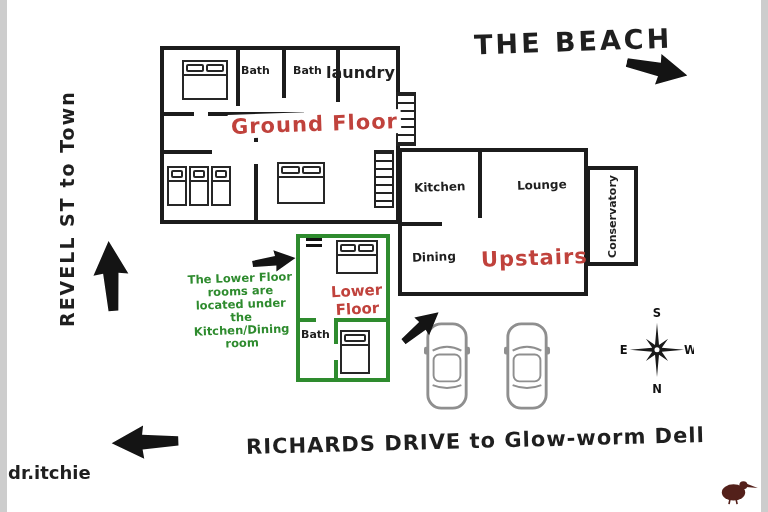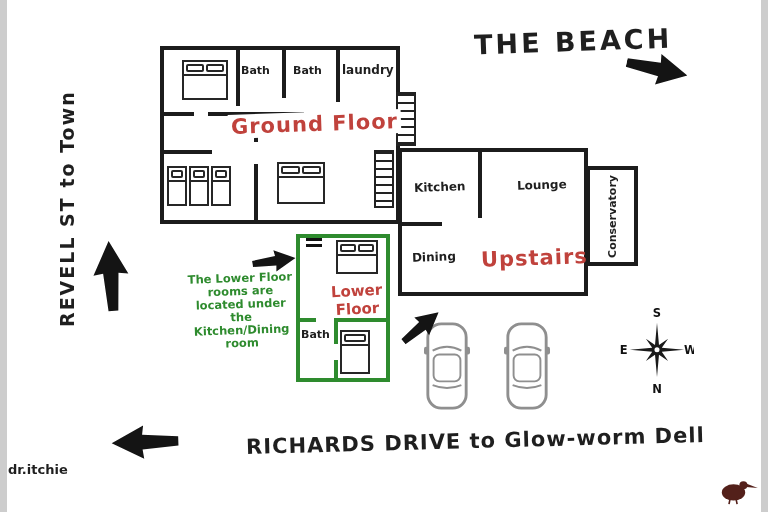--- a/index.html
+++ b/index.html
@@ -99,21 +99,21 @@
   <div class="stairs" style="left:374px;top:150px;width:20px;height:58px"></div>
 
   <div style="position:absolute;left:586px;top:166px;width:52px;height:100px;border:4px solid #1c1c1c;background:#fff;z-index:2;display:flex;align-items:center;justify-content:center">
     <span class="lbl vert" style="position:static;font-size:11px;font-weight:700">Conservatory</span>
   </div>
 
   <div class="windowmark" style="left:306px;top:238px"></div>
 
   <div class="lbl" style="left:241px;top:64px;font-size:11px">Bath</div>
   <div class="lbl" style="left:293px;top:64px;font-size:11px">Bath</div>
-  <div class="lbl" style="left:342px;top:63px;font-size:12px">laundry</div>
+  <div class="lbl" style="left:326px;top:63px;font-size:16px">laundry</div>
   <div class="lbl red-title" style="left:228px;top:112px;font-size:21px;transform:rotate(-2deg)">Ground Floor</div>
 
   <div class="lbl" style="left:414px;top:180px;font-size:12px;transform:rotate(-2deg)">Kitchen</div>
   <div class="lbl" style="left:517px;top:178px;font-size:12px;transform:rotate(-2deg)">Lounge</div>
   <div class="lbl" style="left:412px;top:250px;font-size:12px;transform:rotate(-2deg)">Dining</div>
   <div class="lbl red-title" style="left:478px;top:246px;font-size:21px;transform:rotate(-2deg);background:transparent">Upstairs</div>
 
   <div class="lbl" style="left:330px;top:282px;width:54px;text-align:center;font-size:15px;color:#c0423c;transform:rotate(-3deg);z-index:5">
     <div>Lower</div>
     <div>Floor</div>
@@ -154,21 +154,21 @@
     <svg viewBox="0 0 70 88" width="74" height="92">
       <polygon fill="#1a1a1a" points="35,14 36.9,35.4 45.6,29.4 39.6,38.1 61,40 39.6,41.9 45.6,50.6 36.9,44.6 35,66 33.1,44.6 24.4,50.6 30.4,41.9 9,40 30.4,38.1 24.4,29.4 33.1,35.4"></polygon>
       <circle cx="35" cy="40" r="2.4" fill="#fff"></circle>
       <text x="35" y="9" font-size="11" font-weight="bold" fill="#111" text-anchor="middle">S</text>
       <text x="35" y="81" font-size="11" font-weight="bold" fill="#111" text-anchor="middle">N</text>
       <text x="3" y="44" font-size="11" font-weight="bold" fill="#111" text-anchor="middle">E</text>
       <text x="67" y="44" font-size="11" font-weight="bold" fill="#111" text-anchor="middle">W</text>
     </svg>
   </div>
 
-  <div class="lbl" style="left:8px;top:462px;font-size:13px">dr.itchie</div>
+  <div class="lbl" style="left:8px;top:462px;font-size:18px">dr.itchie</div>
   <div style="position:absolute;left:718px;top:478px;z-index:4">
     <svg viewBox="0 0 44 30" width="40" height="27">
       <ellipse cx="17" cy="16" rx="13" ry="9" fill="#53201a"></ellipse>
       <circle cx="28" cy="8" r="4.5" fill="#53201a"></circle>
       <path d="M31 6 L44 11 L31 10 Z" fill="#53201a"></path>
       <path d="M13 24 L12 29 M20 24 L21 29" stroke="#53201a" stroke-width="1.8"></path>
     </svg>
   </div>
 
 <div class="bed" style="left: 182px; top: 60px; width: 46px; height: 40px;">

